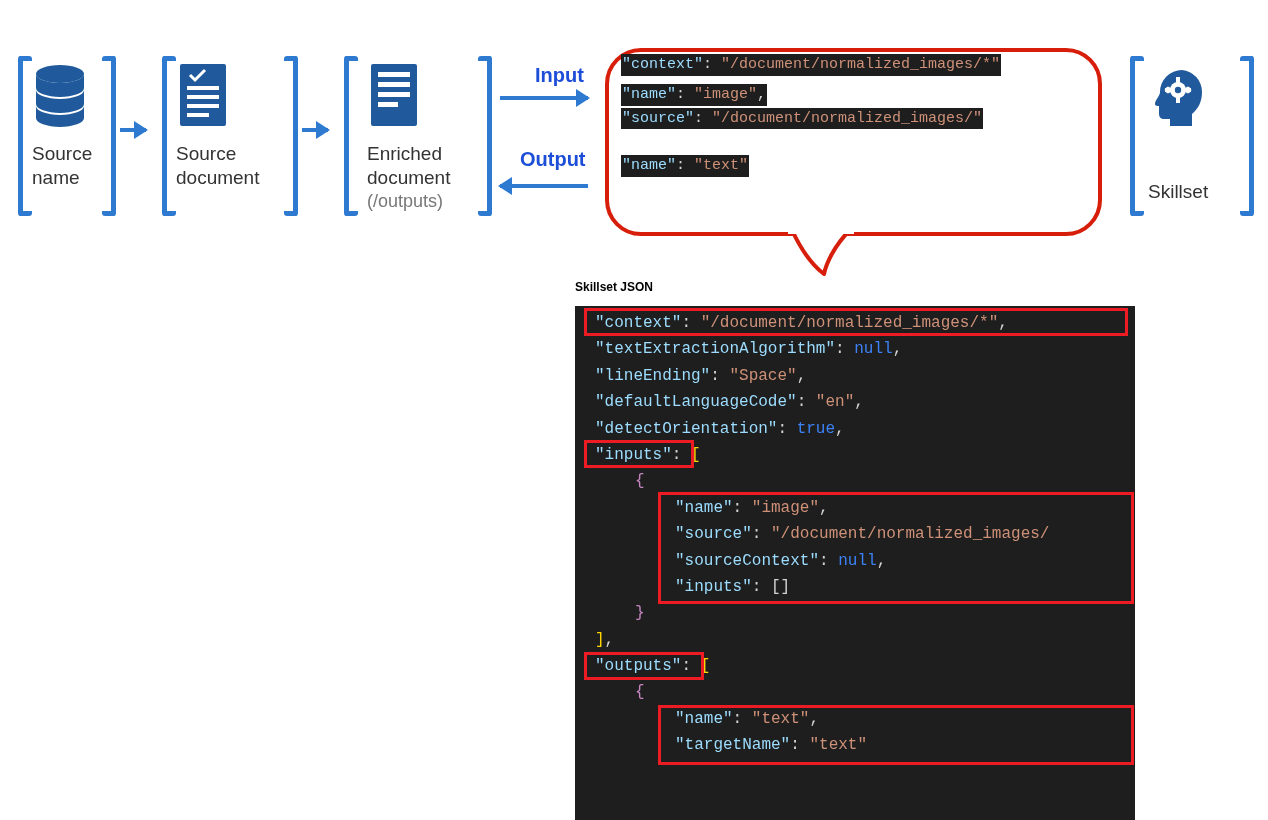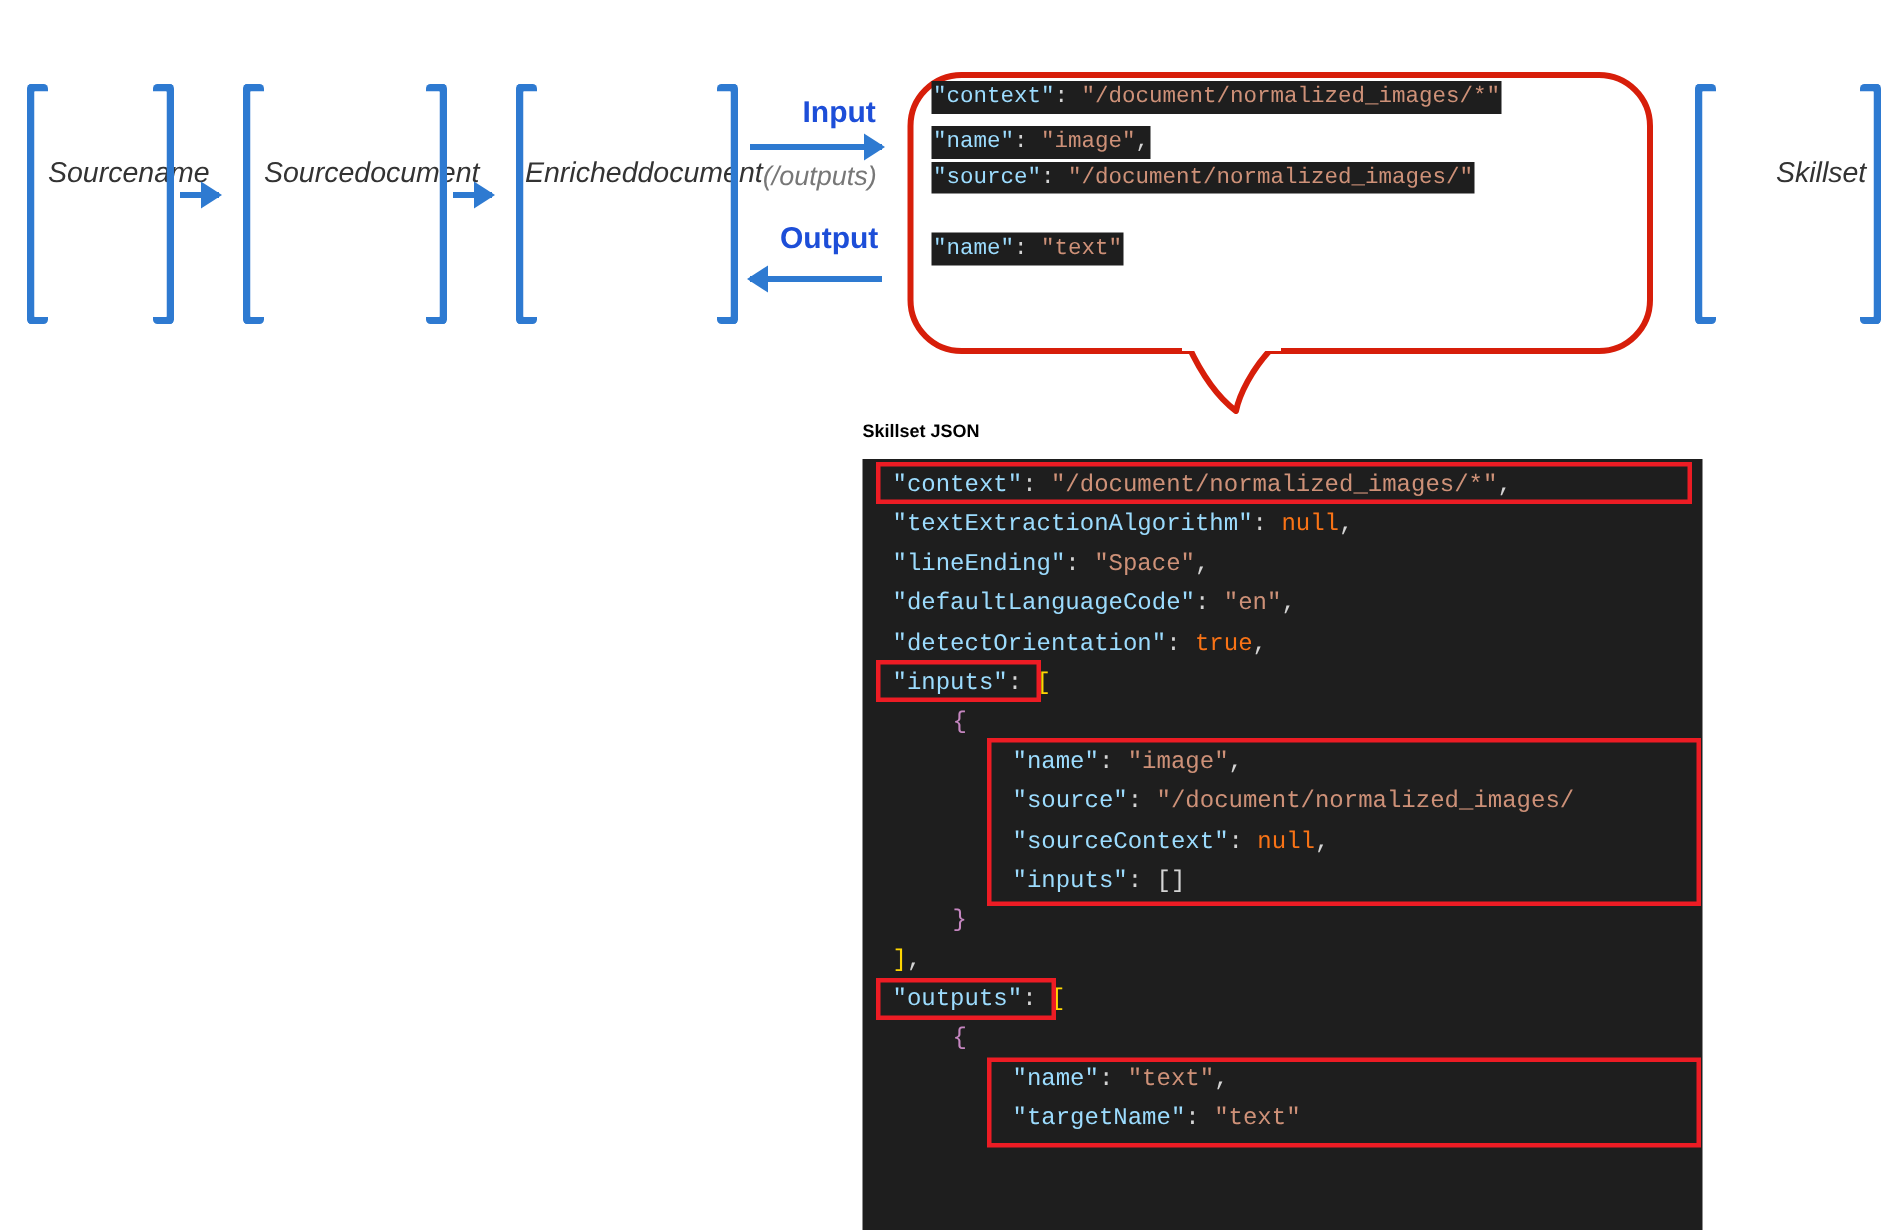--- a/index.html
+++ b/index.html
@@ -7,23 +7,22 @@
     font-family: "Segoe UI", Arial, sans-serif;
     background: #fff;
     width: 1268px;
     height: 820px;
     position: relative;
     overflow: hidden;
   }
   .stage {
     position: absolute;
     display: flex;
-    flex-direction: row;
-    align-items: flex-end;
-    font-style: italic;
+    flex-direction: column;
+    align-items: flex-start;
   }
   .bracket-left, .bracket-right {
     position: absolute;
     width: 14px;
     border: 5px solid #2e7ad1;
     border-radius: 3px;
   }
   .bracket-left { border-right: none; }
   .bracket-right { border-left: none; }
   .stage-label {
@@ -90,21 +89,21 @@
     background: #1e1e1e;
     color: #d4d4d4;
     line-height: 1.45;
     padding: 0 1px;
     white-space: nowrap;
     width: fit-content;
   }
   .k-key { color: #9cdcfe; }
   .k-str { color: #ce9178; }
   .k-punc { color: #d4d4d4; }
-  .k-null { color: #f97316; }
+  .k-null { color: #3b82f6; }
   .k-brace { color: #d4d4d4; }
   .k-bracket-y { color: #ffd602; }
   .k-brace-p { color: #c586c0; }
   .bubble .snippet { margin: 2px 12px; }
   .bubble-group1 { margin-top: 8px; }
   .bubble-gap { height: 22px; }
   
   .redbox {
     border: 3px solid #ed1c24;
     position: absolute;
@@ -167,21 +166,21 @@
     <path d="M14 13 l5 5 l10 -10" stroke="#fff" stroke-width="3" fill="none"></path>
   </svg>
   <div class="stage-label" style="margin-top:14px;">Source</div>
   <div class="stage-label">document</div>
 </div>
 <div class="bracket-right" style="left:284px; top:56px; height:160px;"></div>
 
 <div class="arrow-line" style="left:302px; top:128px; width:26px;"></div>
 
 <div class="bracket-left" style="left:344px; top:56px; height:160px;"></div>
-<div class="stage" style="left:350px; top:62px; width:136px;">
+<div class="stage" style="left:350px; top:62px; width:136px;padding-left:17px;">
   <svg width="54" height="66" viewBox="0 0 54 66">
     <rect class="icon-doc" x="4" y="2" width="46" height="62" rx="2"></rect>
     <rect x="11" y="10" width="32" height="5" fill="#fff"></rect>
     <rect x="11" y="20" width="32" height="5" fill="#fff"></rect>
     <rect x="11" y="30" width="32" height="5" fill="#fff"></rect>
     <rect x="11" y="40" width="20" height="5" fill="#fff"></rect>
   </svg>
   <div class="stage-label" style="margin-top:14px;">Enriched</div>
   <div class="stage-label">document</div>
   <div class="stage-label stage-sublabel">(/outputs)</div>

